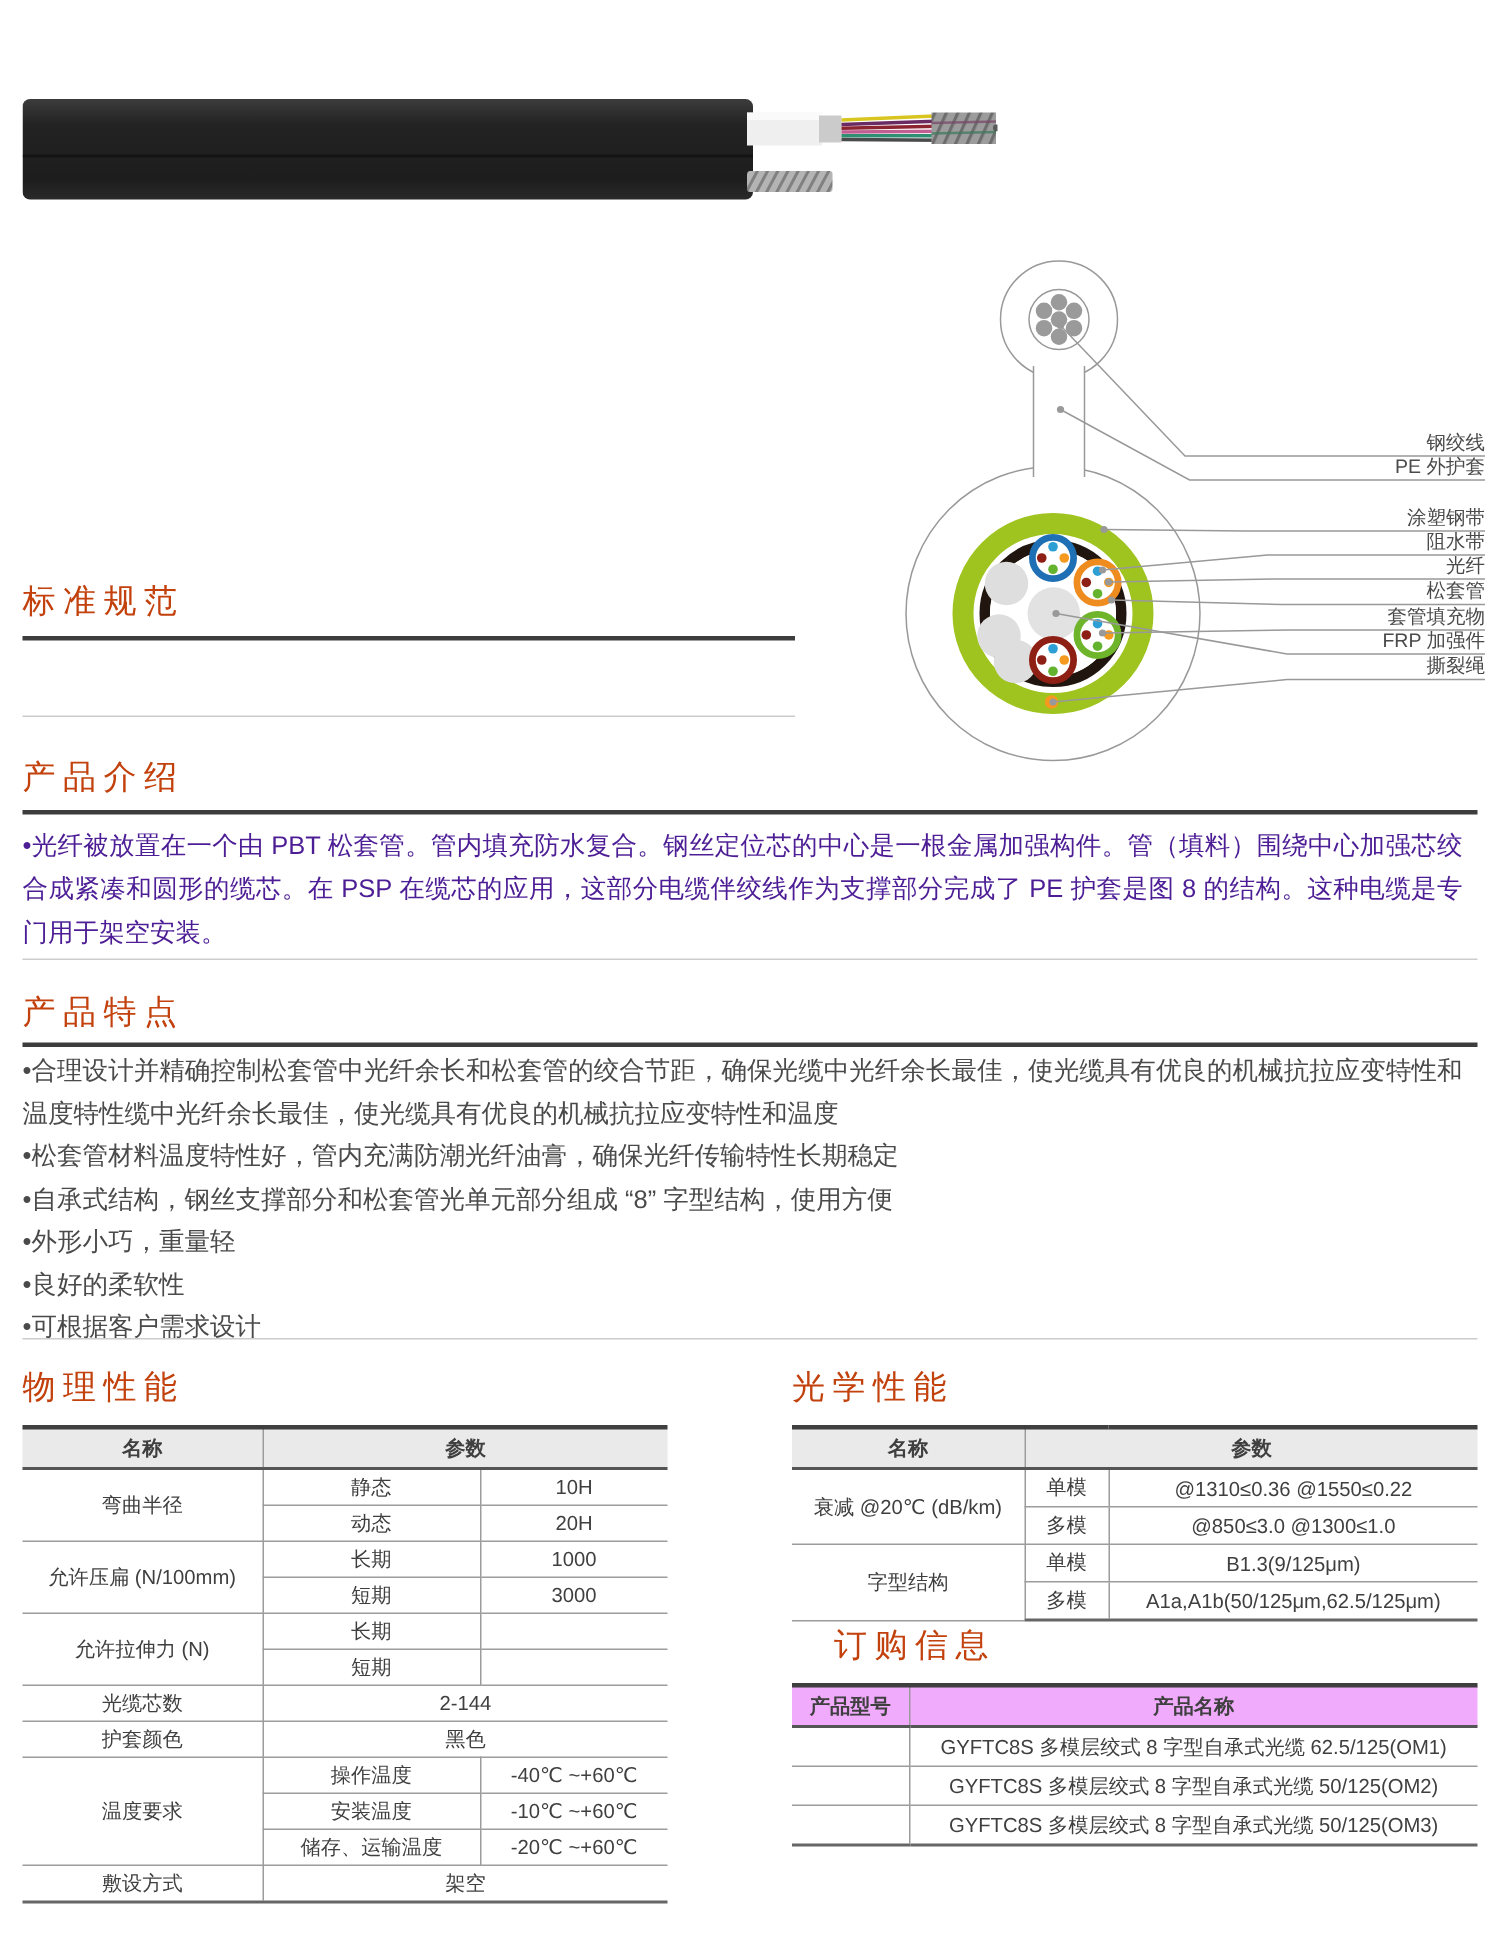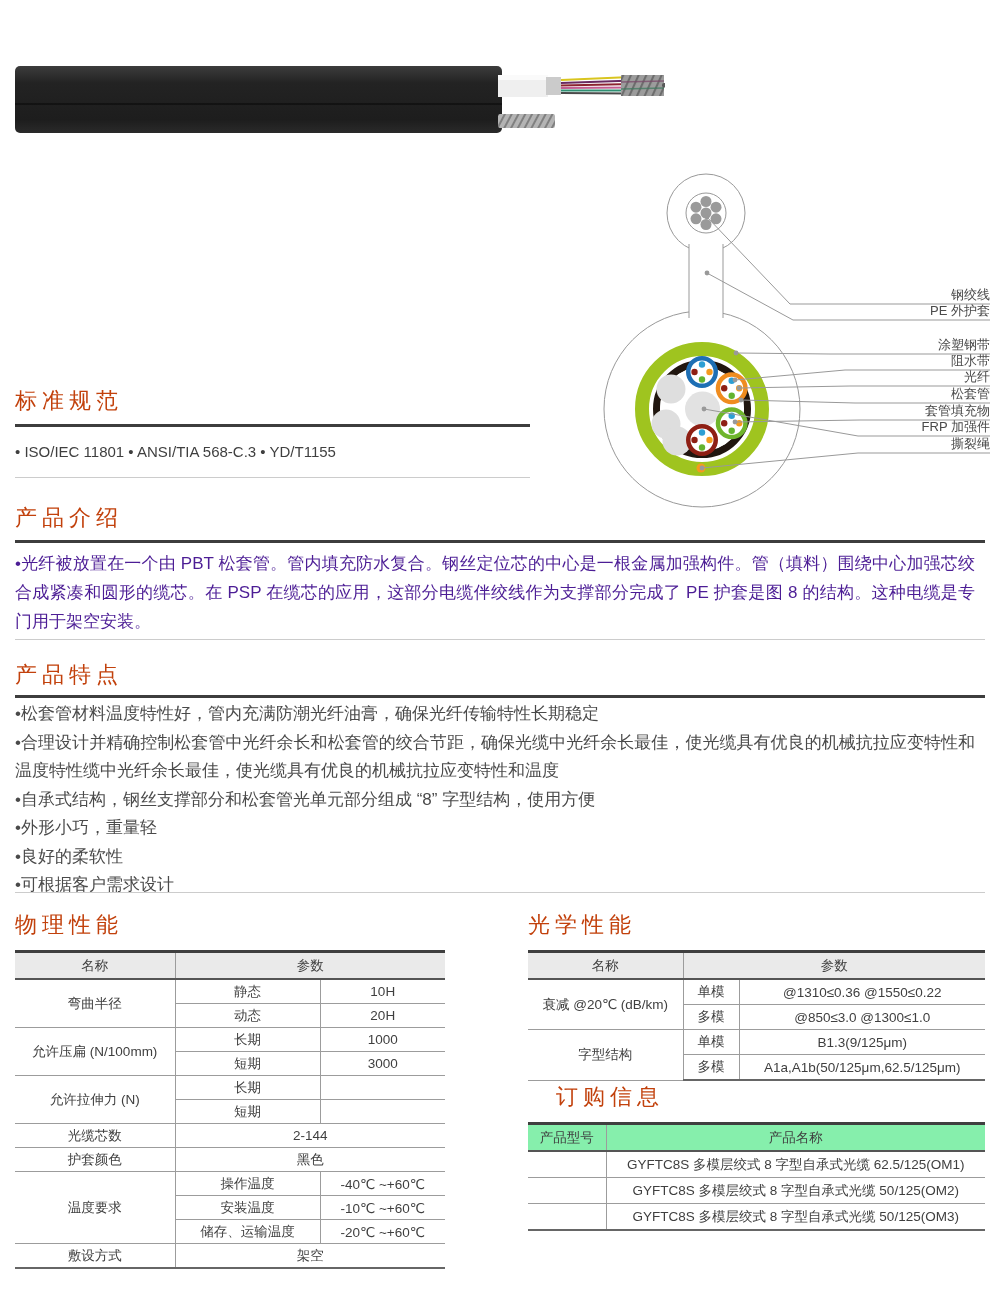--- a/index.html
+++ b/index.html
@@ -7,27 +7,27 @@
           font-family:"Liberation Sans","DejaVu Sans",sans-serif;color:#454545;}
   .abs{position:absolute;}
   .h{font-size:22px;letter-spacing:5px;color:#c2410c;}
   .rule-dark{height:3px;background:#3d3d3d;}
   .rule-light{height:1px;background:#cccccc;}
   .bodytext{font-size:17px;line-height:29px;color:#4c1d95;text-align:justify;}
   .feature{font-size:17px;line-height:28.5px;color:#4a4a4a;text-align:justify;}
   .stdline{font-size:15px;color:#3f3f3f;}
   table{border-collapse:collapse;table-layout:fixed;}
   .dtable{width:100%;font-size:13.5px;color:#3f3f3f;border-top:3px solid #3f3f3f;}
-  .dtable th{background:#eaeaea;font-weight:normal;border-bottom:2px solid #555;height:25px;text-align:center;padding:0;}
+  .dtable th{background:#eaeaea;font-weight:bold;border-bottom:2px solid #555;height:25px;text-align:center;padding:0;}
   .dtable td{text-align:center;border-bottom:1px solid #9c9c9c;height:23px;padding:0;white-space:nowrap;overflow:hidden;}
   .dtable tr:last-child td{border-bottom:2px solid #666;}
   .vline{border-right:1px solid #9c9c9c;}
   .otable td{height:24px;}
   .ordtable td{height:25px;}
-  .ordtable th{background:#86efac;}
+  .ordtable th{background:#f0abfc;}
   svg text{font-family:"Liberation Sans","DejaVu Sans",sans-serif;}
 </style>
 </head>
 <body>
 
 <div class="canvas">
 
   <svg class="abs" style="left:15px;top:62px;" width="650" height="78" viewBox="0 0 650 78">
     <defs>
       <linearGradient id="gBody" x1="0" y1="0" x2="0" y2="1">
@@ -155,33 +155,32 @@
       <text x="400" y="211">光纤</text>
       <text x="400" y="228">松套管</text>
       <text x="400" y="245">套管填充物</text>
       <text x="400" y="261">FRP 加强件</text>
       <text x="400" y="278">撕裂绳</text>
     </g>
   </svg>
 
   <div class="abs h" style="left:15px;top:386px;">标准规范</div>
   <div class="abs rule-dark" style="left:15px;top:424px;width:515px;"></div>
-  <div class="abs stdline" style="left:15px;top:443px;width:515px;">• ISO/IEC 11801  • ANSI/TIA 568-C.3   • YD/T1155</div>
   <div class="abs rule-light" style="left:15px;top:477px;width:515px;"></div>
 
   <div class="abs h" style="left:15px;top:503px;">产品介绍</div>
   <div class="abs rule-dark" style="left:15px;top:540px;width:970px;"></div>
   <div class="abs bodytext" style="left:15px;top:549px;width:960px;">•光纤被放置在一个由 PBT 松套管。管内填充防水复合。钢丝定位芯的中心是一根金属加强构件。管（填料）围绕中心加强芯绞合成紧凑和圆形的缆芯。在 PSP 在缆芯的应用，这部分电缆伴绞线作为支撑部分完成了 PE 护套是图 8 的结构。这种电缆是专门用于架空安装。</div>
   <div class="abs rule-light" style="left:15px;top:639px;width:970px;"></div>
 
   <div class="abs h" style="left:15px;top:660px;">产品特点</div>
   <div class="abs rule-dark" style="left:15px;top:695px;width:970px;"></div>
   <div class="abs" style="left:15px;top:700px;width:960px;">
+    <div class="feature">•合理设计并精确控制松套管中光纤余长和松套管的绞合节距，确保光缆中光纤余长最佳，使光缆具有优良的机械抗拉应变特性和温度特性缆中光纤余长最佳，使光缆具有优良的机械抗拉应变特性和温度</div>
     <div class="feature">•松套管材料温度特性好，管内充满防潮光纤油膏，确保光纤传输特性长期稳定</div>
-    <div class="feature">•合理设计并精确控制松套管中光纤余长和松套管的绞合节距，确保光缆中光纤余长最佳，使光缆具有优良的机械抗拉应变特性和温度特性缆中光纤余长最佳，使光缆具有优良的机械抗拉应变特性和温度</div>
     <div class="feature">•自承式结构，钢丝支撑部分和松套管光单元部分组成 “8” 字型结构，使用方便</div>
     <div class="feature">•外形小巧，重量轻</div>
     <div class="feature">•良好的柔软性</div>
     <div class="feature">•可根据客户需求设计</div>
   </div>
   <div class="abs rule-light" style="left:15px;top:892px;width:970px;"></div>
 
   <div class="abs h" style="left:15px;top:910px;">物理性能</div>
   <div class="abs" style="left:15px;top:950px;width:430px;">
     <table class="dtable">

